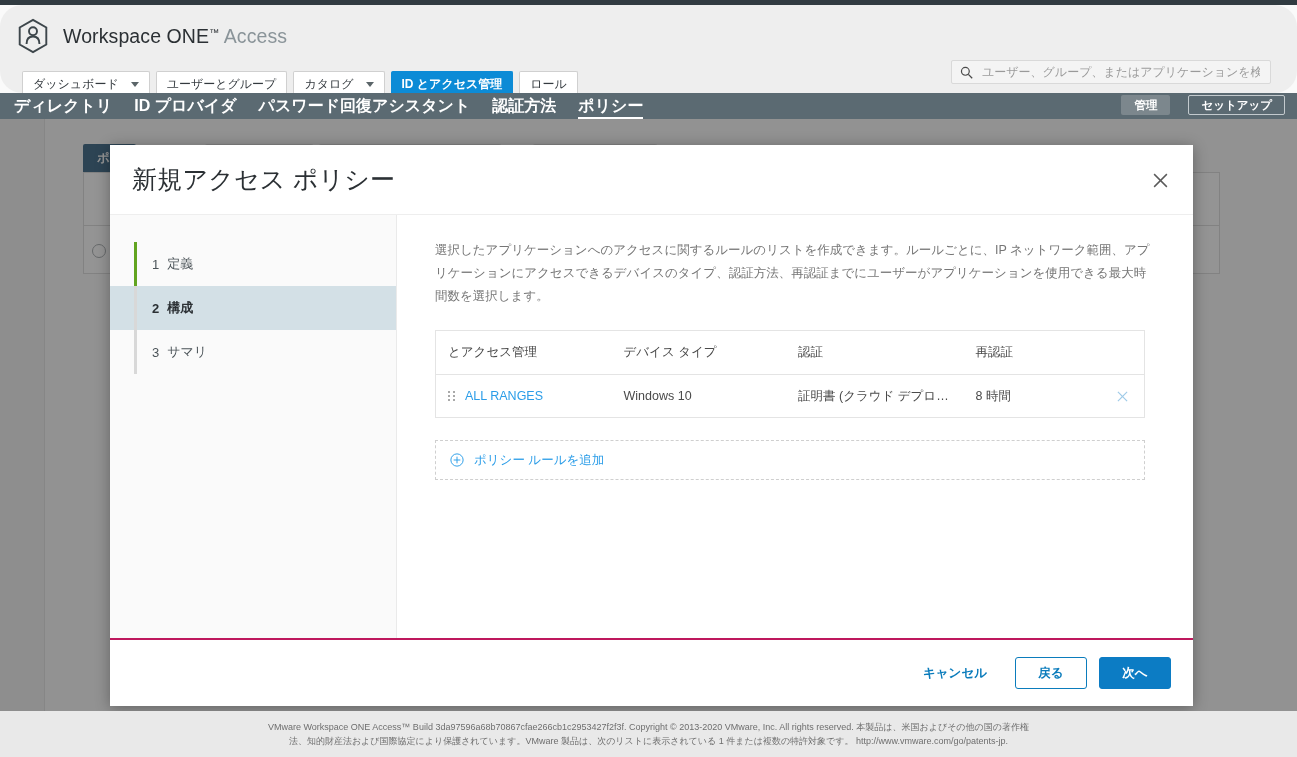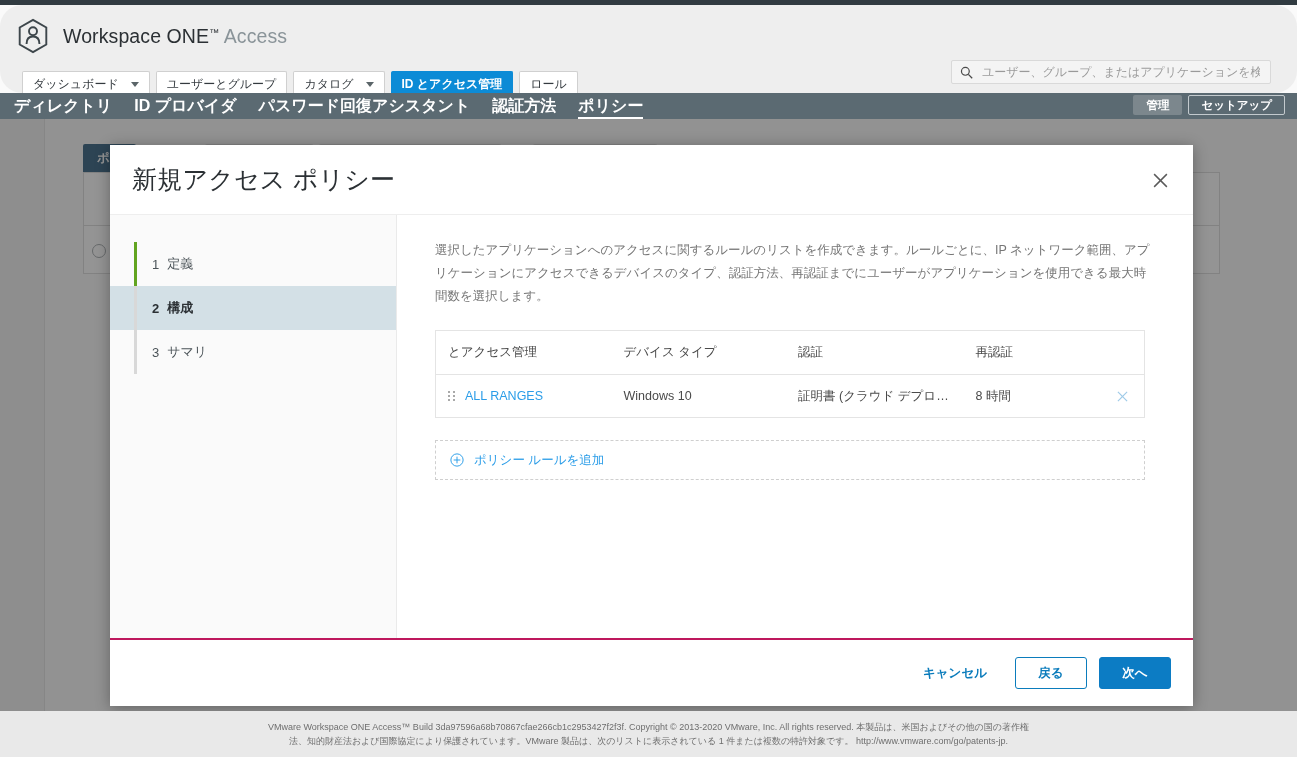--- a/index.html
+++ b/index.html
@@ -110,21 +110,21 @@
   }
   .subnav-item.active { box-shadow: inset 0 -2px 0 0 #ffffff; }
   .subnav-right {
     position: absolute; right: 12px; top: 2px;
     display: flex; gap: 6px;
   }
   .pill {
     height: 20px; padding: 0 12px; border-radius: 2px;
     font-size: 11.5px; color: #fff; font-weight: 700;
     display: flex; align-items: center; cursor: pointer;
-    border: 1px solid transparent; white-space: nowrap;
+    border: 1px solid transparent; white-space: nowrap; margin-left: 12px;
   }
   .pill.sel { background: #7c878d; }
   .pill.out { border-color: #c3cace; }
 
   
   .page-bg {
     position: absolute; left: 0; top: 119px;
     width: 1297px; height: 592px;
     background: #fafafa;
   }

